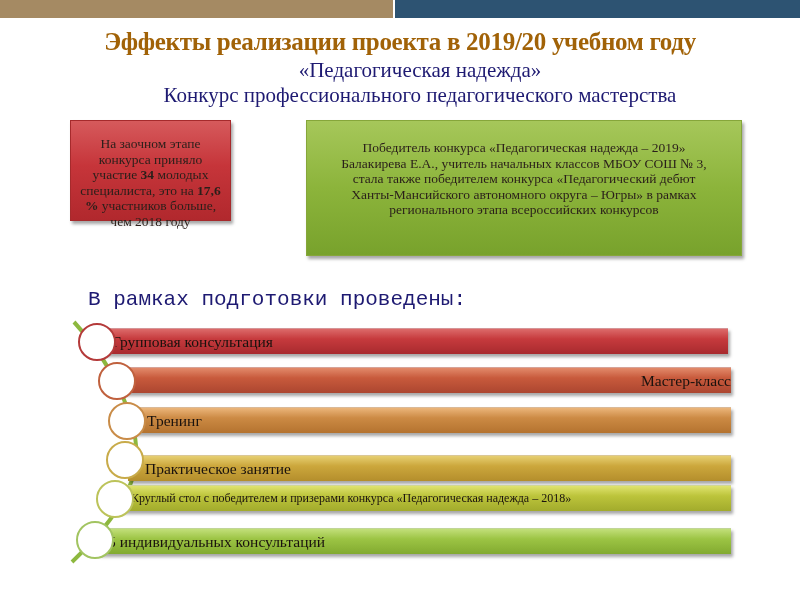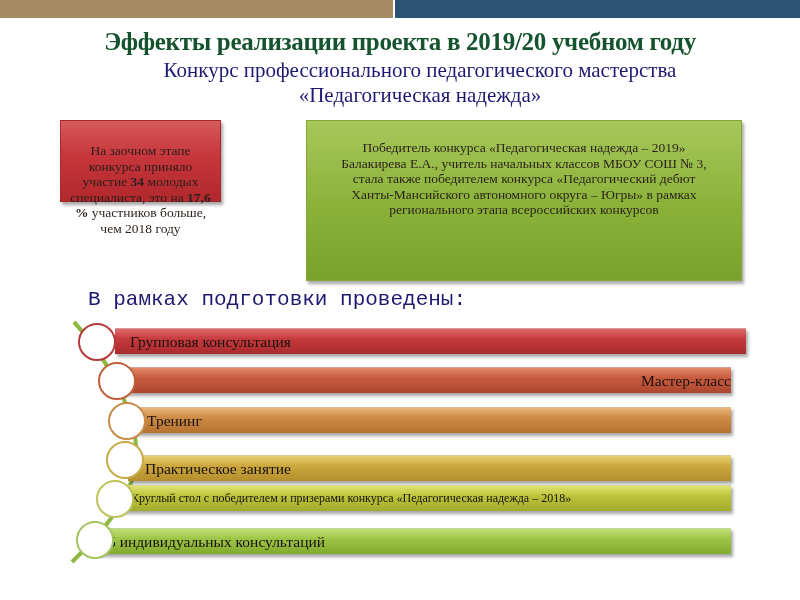--- a/index.html
+++ b/index.html
@@ -1,39 +1,39 @@
 <!DOCTYPE html>
 <html><head>
 <meta charset="utf-8">
 <style>
   html, body { margin:0; padding:0; }
   body { width:800px; height:600px; position:relative; overflow:hidden; background:#ffffff; font-family:"Liberation Serif", serif; }
   .topbar-left { position:absolute; left:0; top:0; width:393px; height:18px; background:#a58a63; }
   .topbar-right { position:absolute; left:395px; top:0; width:405px; height:18px; background:#2d5372; }
-  .title { position:absolute; left:0; width:800px; top:27px; text-align:center; color:#14532d; font-weight:bold; font-size:25px; line-height:30px; letter-spacing:-0.3px; }
+  .title { position:absolute; left:0; width:800px; top:27px; text-align:center; color:#a16207; font-weight:bold; font-size:25px; line-height:30px; letter-spacing:-0.3px; }
   .subtitle { position:absolute; left:100px; width:640px; top:58px; text-align:center; color:#1e1a72; font-size:21px; line-height:25px; }
   .box { position:absolute; box-sizing:border-box; text-align:center; color:#2a1f1a; font-size:13.5px; line-height:15.6px; display:flex; align-items:flex-start; justify-content:center; box-shadow: 2px 3px 3px rgba(0,0,0,0.35); }
-  .box-red { left:60px; top:120px; width:161px; height:82px; background:linear-gradient(180deg,#d65a5c 0%, #c6353a 45%, #b1282d 100%); padding:22px 4px 0 4px; border:1px solid #a62a2c; }
-  .box-green { left:306px; top:120px; width:436px; height:161px; background:linear-gradient(180deg,#a6c75a 0%, #8cb43b 50%, #78a22c 100%); padding:19px 6px 0 6px; border:1px solid #86a63a; }
+  .box-red { left:70px; top:120px; width:161px; height:101px; background:linear-gradient(180deg,#d65a5c 0%, #c6353a 45%, #b1282d 100%); padding:15px 4px 0 4px; border:1px solid #a62a2c; }
+  .box-green { left:306px; top:120px; width:436px; height:136px; background:linear-gradient(180deg,#a6c75a 0%, #8cb43b 50%, #78a22c 100%); padding:19px 6px 0 6px; border:1px solid #86a63a; }
   .box b { font-weight:bold; }
   .section-heading { position:absolute; left:88px; top:287px; color:#1e1a72; font-size:21px; line-height:26px;font-family:Liberation Mono, monospace; }
   .curve { position:absolute; left:0; top:0; }
   .bar { position:absolute; height:26px; box-sizing:border-box; display:flex; align-items:center; color:#1a120e; font-size:15.5px; box-shadow:2px 3px 3px rgba(0,0,0,0.35); border-top:1px solid rgba(255,255,255,0.5); }
   .circle { position:absolute; width:38px; height:38px; border-radius:50%; background:#ffffff; box-sizing:border-box; }
 </style>
 </head>
 <body>
 
 <div class="topbar-left"></div>
 <div class="topbar-right"></div>
 
 <div class="title">Эффекты реализации проекта в 2019/20 учебном году</div>
 <div class="subtitle">
+  <div>«Педагогическая надежда»</div>
   <div>Конкурс профессионального педагогического мастерства</div>
-  <div>«Педагогическая надежда»</div>
 </div>
 
 <div class="box box-red">
   <div>
     <span>На заочном этапе конкурса приняло участие </span><b>34</b><span> молодых специалиста, это на </span><b>17,6 %</b><span> участников больше, чем 2018 году</span>
   </div>
 </div>
 
 <div class="box box-green">
   <div>
@@ -44,21 +44,21 @@
     <div>регионального этапа всероссийских конкурсов</div>
   </div>
 </div>
 
 <div class="section-heading">В рамках подготовки проведены:</div>
 
 <svg class="curve" width="800" height="600">
   <path d="M74 322 C 110 360, 140 420, 136 462 C 132 500, 95 540, 72 562" stroke="#8db83f" stroke-width="4" fill="none"></path>
 </svg>
 
-<div class="bar" style="left:115px; top:328px; width:631px; background:linear-gradient(180deg,#dc6a6a 0%,#c63a3d 40%,#a82a2e 100%); padding-left:15px;">
+<div class="bar" style="left:97px; top:328px; width:631px; background:linear-gradient(180deg,#dc6a6a 0%,#c63a3d 40%,#a82a2e 100%); padding-left:15px;">
   <span>Групповая консультация</span>
 </div>
 <div class="circle" style="left:78px; top:323px; border:2px solid #b43a3a;"></div>
 
 <div class="bar" style="left:120px; top:367px; width:611px; background:linear-gradient(180deg,#e28a6a 0%,#c85a3c 40%,#ac4630 100%); padding-left:16px;justify-content:flex-end;">
   <span>Мастер-класс</span>
 </div>
 <div class="circle" style="left:98px; top:362px; border:2px solid #c0613e;"></div>
 
 <div class="bar" style="left:130px; top:407px; width:601px; background:linear-gradient(180deg,#ebb57a 0%,#cc8a44 40%,#b4732f 100%); padding-left:17px;">

